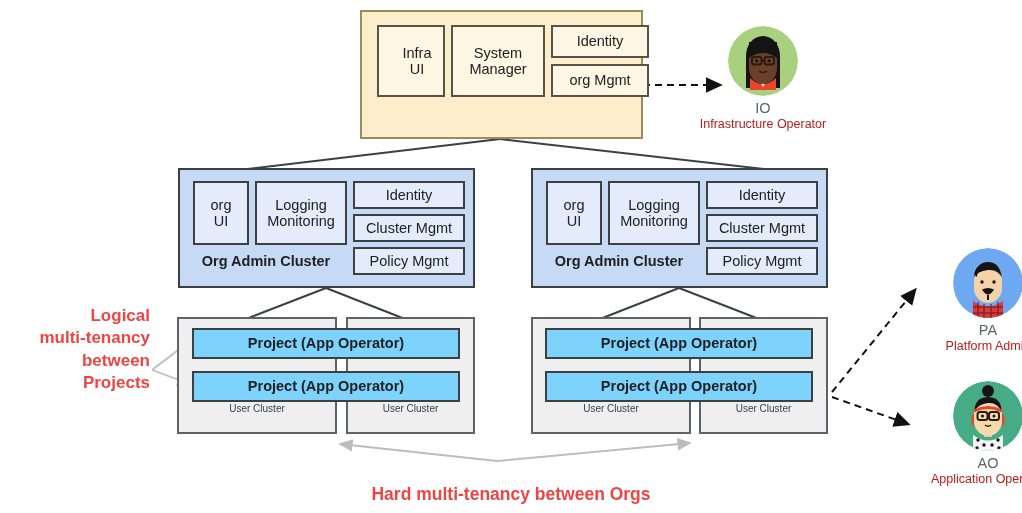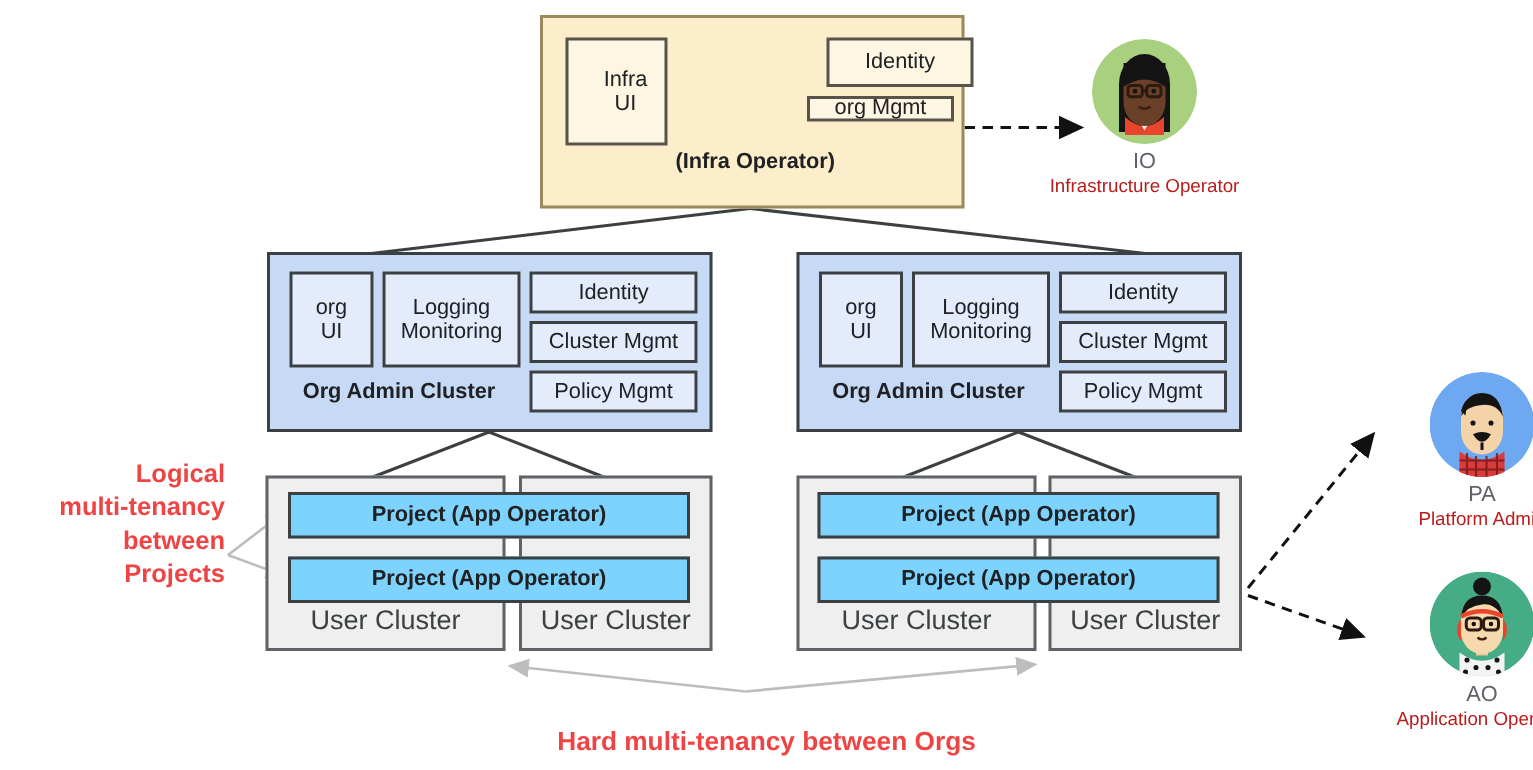--- a/index.html
+++ b/index.html
@@ -16,21 +16,21 @@
 
   .sub{position:absolute;box-sizing:border-box;border:2px solid #3c4043;
        display:flex;align-items:center;justify-content:center;text-align:center;
        font-size:14.5px;line-height:1.12;color:#202124;}
   .root-sub{background:#fdf6e3;border-color:#57534a;}
   .org-sub{background:#e4ecfb;}
   .proj{background:#7dd3fc;border:2px solid #3c4043;font-weight:bold;font-size:14.5px;}
 
   .clabel{position:absolute;font-weight:bold;font-size:14.5px;text-align:center;
           line-height:1.2;color:#202124;}
-  .uclabel{position:absolute;font-size:18px;text-align:center;color:#3c4043;}
+  .uclabel{position:absolute;font-size:10px;text-align:center;color:#3c4043;}
 
   .side-note{position:absolute;font-weight:bold;font-size:17px;line-height:1.32;
              text-align:right;color:#ef4444;}
   .bottom-note{position:absolute;font-weight:bold;font-size:17.5px;text-align:center;
                width:100%;color:#ef4444;}
 
   .persona{position:absolute;text-align:center;width:150px;}
   .persona .av{width:70px;height:70px;border-radius:50%;margin:0 auto;position:relative;
                overflow:hidden;}
   .persona .pname{font-size:14.5px;color:#5f6368;margin-top:4px;}
@@ -82,24 +82,25 @@
 
     <g stroke="#bdbdbd" stroke-width="1.8" fill="none">
       <path d="M497,461 L340,444" marker-end="url(#gryArrow)"></path>
       <path d="M497,461 L690,443" marker-end="url(#gryArrow)"></path>
     </g>
   </svg>
 
   <div class="box cluster root-cluster" style="left:360px;top:10px;width:283px;height:129px;">
     <div class="sub root-sub" style="left:15px;top:13px;width:68px;height:72px;white-space:pre-line;padding-left:12px;">Infra
 UI</div>
+    <div class="sub root-sub" style="left:89px;top:13px;width:94px;height:72px;white-space:pre-line;">System
+Manager</div>
     <div class="sub root-sub" style="left:189px;top:13px;width:98px;height:33px;">Identity</div>
-    <div class="sub root-sub" style="left:176px;top:52px;width:98px;height:17px;">org Mgmt</div>
+    <div class="sub root-sub" style="left:189px;top:52px;width:98px;height:33px;">org Mgmt</div>
     <div class="clabel" style="left:0;top:88px;width:283px;">
-      <div>(Infra Operator)</div>
     </div>
   </div>
 
   <div class="box cluster org-cluster" style="left:178px;top:168px;width:297px;height:120px;">
     <div class="sub org-sub" style="left:13px;top:11px;width:56px;height:64px;white-space:pre-line;">org
 UI</div>
     <div class="sub org-sub" style="left:75px;top:11px;width:92px;height:64px;white-space:pre-line;">Logging
 Monitoring</div>
     <div class="sub org-sub" style="left:173px;top:11px;width:112px;height:28px;">Identity</div>
     <div class="sub org-sub" style="left:173px;top:44px;width:112px;height:28px;">Cluster Mgmt</div>

